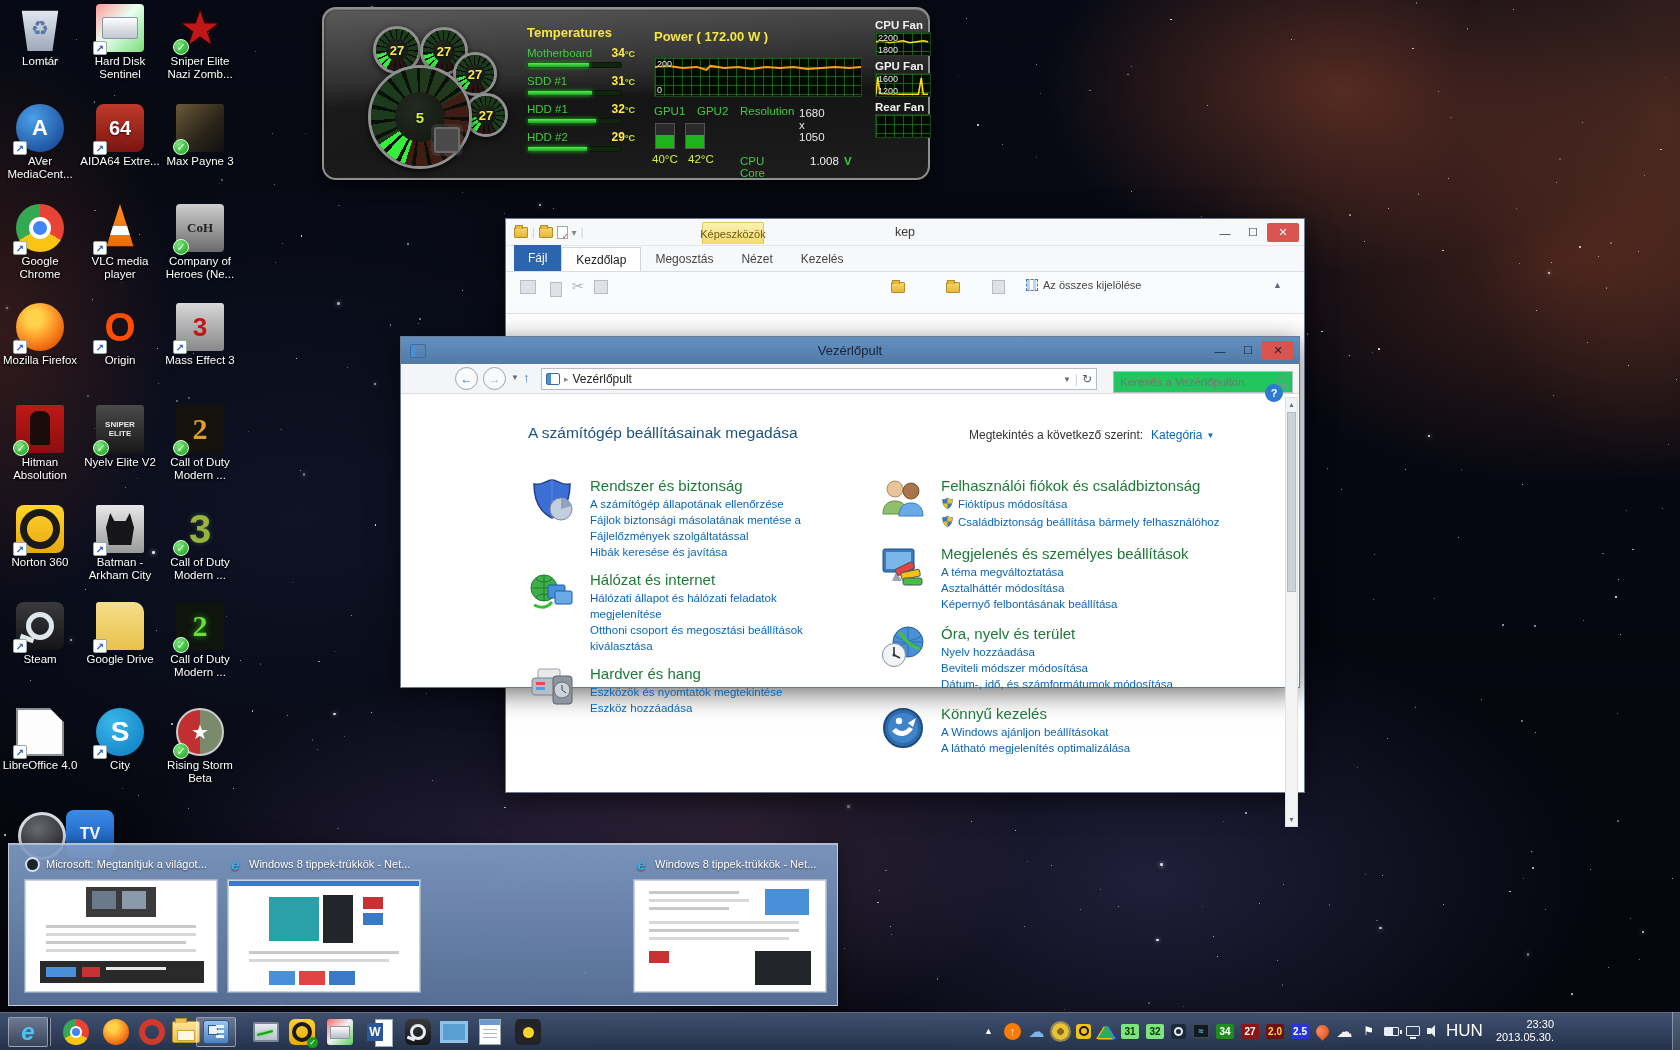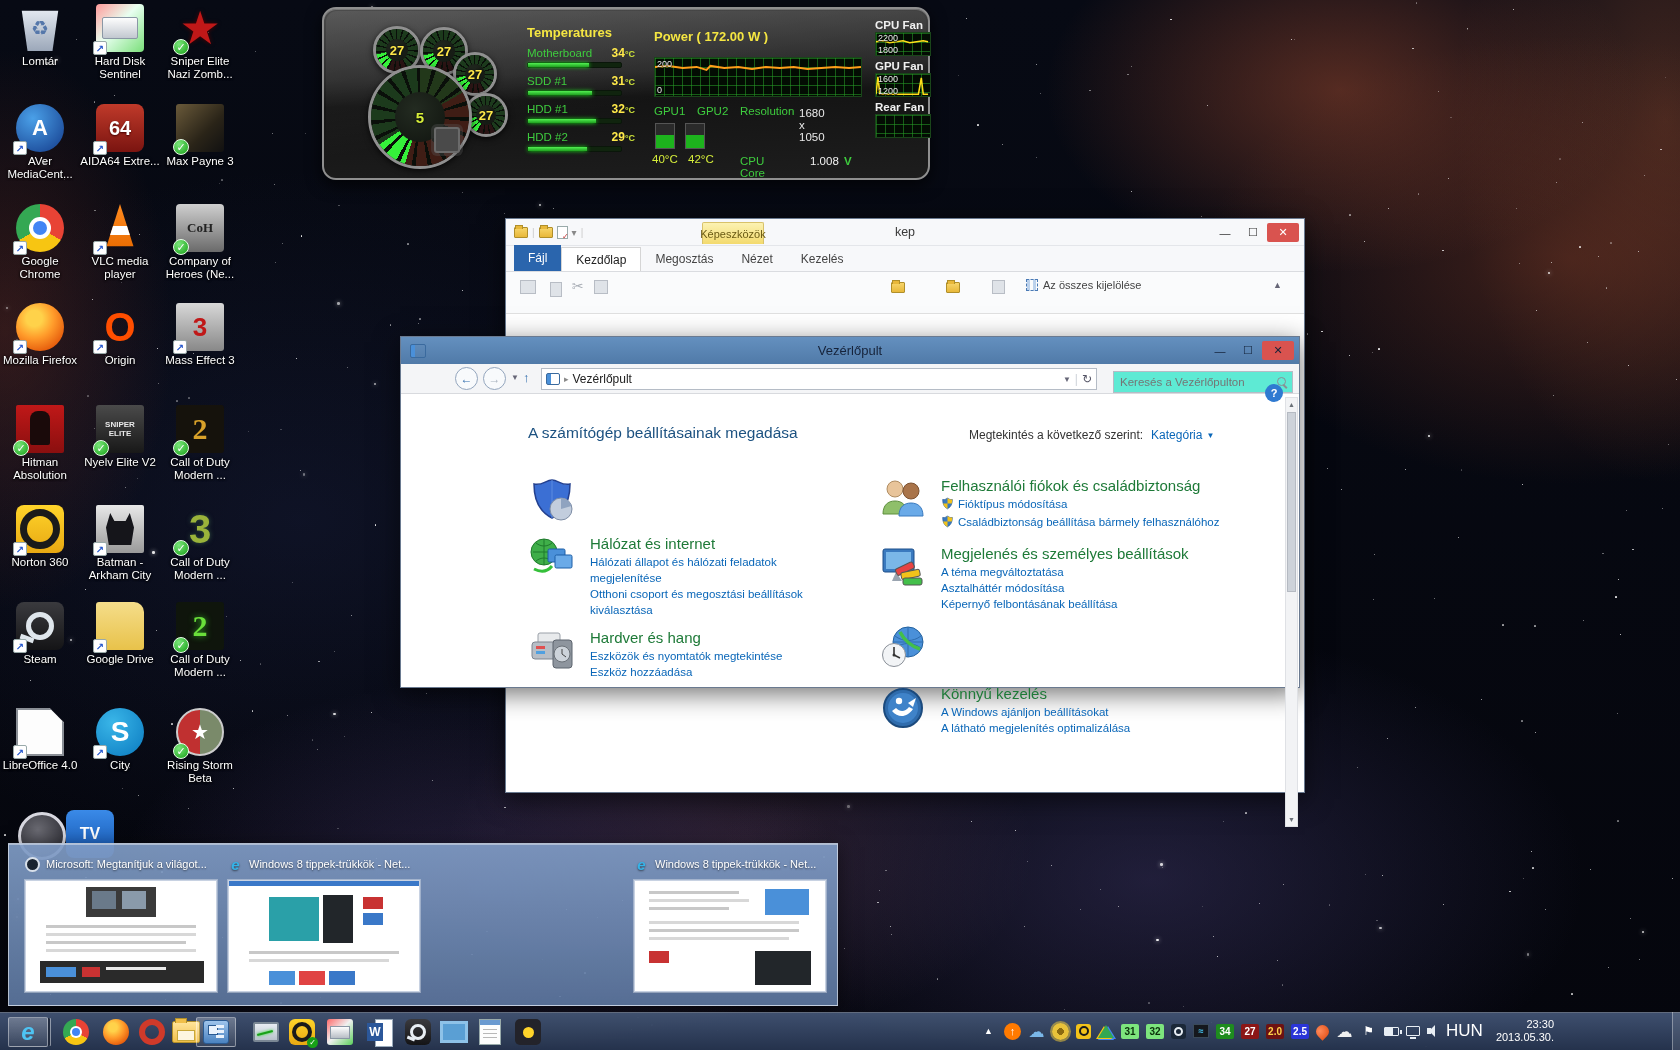--- a/index.html
+++ b/index.html
@@ -140,21 +140,21 @@
   #cp-win .titlebar{background:linear-gradient(#6490bf,#507aa8);}
   #cp-win .titlebar .tb-btn{color:#14233a;}
   .cp-title{position:absolute;left:0;right:0;text-align:center;font-size:13px;color:#16233a;}
   .mini-cpl{width:16px;height:14px;margin-left:9px;background:linear-gradient(#eaf2fc,#bcd2ec);border:1px solid #3a6a9e;border-radius:2px;
     background-image:linear-gradient(90deg,#4a90d9 4px,transparent 4px);z-index:2;}
   .addr{position:relative;height:30px;background:#f4f5f7;border-bottom:1px solid #d8dade;}
   .nav-circle{position:absolute;top:3px;width:23px;height:23px;border-radius:50%;border:1px solid #93a5bd;
     display:flex;align-items:center;justify-content:center;font-size:12px;background:#f8fafc;}
   .crumb{position:absolute;left:140px;top:4px;width:556px;height:22px;background:#fff;border:1px solid #b5bcc6;
     display:flex;align-items:center;font-size:12px;color:#222;padding:0 4px;gap:4px;}
-  .searchbox{position:absolute;left:712px;top:7px;width:180px;height:22px;background:#5eead4;border:1px solid #b5bcc6;
+  .searchbox{position:absolute;left:712px;top:7px;width:180px;height:22px;background:#22c55e;border:1px solid #b5bcc6;
     display:flex;align-items:center;padding:0 4px;}
   .searchbox input{flex:1;border:none;outline:none;font-size:11.5px;color:#333;font-family:inherit;background:transparent;}
   .mag{width:11px;height:11px;position:relative;flex:none;}
   .mag::before{content:"";position:absolute;left:0;top:0;width:7px;height:7px;border:1.6px solid #8a8f96;border-radius:50%;}
   .mag::after{content:"";position:absolute;left:7px;top:7px;width:5px;height:1.6px;background:#8a8f96;transform:rotate(45deg);transform-origin:0 0;}
   .help-btn{position:absolute;left:864px;top:47px;width:18px;height:18px;border-radius:50%;background:#2f7ad1;color:#fff;
     font-size:11px;font-weight:bold;display:flex;align-items:center;justify-content:center;z-index:3;}
   .cp-content{position:absolute;left:0;top:57px;right:0;bottom:0;background:#fff;}
   .cp-heading{position:absolute;left:127px;top:30px;font-size:15.5px;color:#1d5281;}
   .viewby{position:absolute;left:568px;top:34px;font-size:12px;color:#333;display:flex;gap:8px;}
@@ -1070,20 +1070,32 @@
         </span>
       </div>
       <div class="cp-col" id="cp-left">
           <div class="cat">
             <div class="cat-icon"><svg viewBox="0 0 48 48">
                 <path d="M6 8c8 2 12-4 18-4s10 6 18 4c0 16-6 28-18 34C12 36 6 24 6 8z" fill="#3b6fd4" stroke="#23408f" stroke-width="1.5"></path>
                 <path d="M24 4v38" stroke="#5c8ce0" fill="none"></path>
                 <circle cx="33" cy="33" r="11" fill="#c2cddd" stroke="#7e8da5"></circle>
                 <path d="M33 33V22A11 11 0 0 1 43.5 30Z" fill="#8fa3c0"></path>
               </svg></div>
+            <div class="cat-body">
+              <div class="cat-title">Rendszer és biztonság</div>
+              <div class="cat-link">
+                <span>A számítógép állapotának ellenőrzése</span>
+              </div>
+              <div class="cat-link">
+                <span>Fájlok biztonsági másolatának mentése a Fájlelőzmények szolgáltatással</span>
+              </div>
+              <div class="cat-link">
+                <span>Hibák keresése és javítása</span>
+              </div>
+            </div>
           </div>
           <div class="cat">
             <div class="cat-icon"><svg viewBox="0 0 48 48">
                 <circle cx="16" cy="18" r="13" fill="#3fae49" stroke="#1f7a2c"></circle>
                 <path d="M5 18h22M16 5v26M8 9c5 4 11 4 16 0M8 27c5-4 11-4 16 0" stroke="#1f7a2c" fill="none"></path>
                 <rect x="20" y="15" width="17" height="13" rx="1.5" fill="#4a90d9" stroke="#1d5fa7"></rect>
                 <rect x="27" y="21" width="17" height="13" rx="1.5" fill="#6aaae8" stroke="#1d5fa7"></rect>
                 <path d="M6 35c8 4 14 2 18-3" stroke="#35c03a" stroke-width="3" fill="none"></path>
               </svg></div>
             <div class="cat-body">
@@ -1167,20 +1179,32 @@
           </div>
           <div class="cat">
             <div class="cat-icon"><svg viewBox="0 0 48 48">
                 <circle cx="29" cy="18" r="15" fill="#4a90d9" stroke="#23619e"></circle>
                 <path d="M16 12c8 6 18 6 26 0M16 24c8-6 18-6 26 0M29 3v30M14 18h30" stroke="#2f6cad" fill="none"></path>
                 <path d="M21 8c4 8 12 15 20 17" stroke="#43bf4a" stroke-width="3.5" fill="none"></path>
                 <circle cx="15" cy="31" r="11.5" fill="#f2f4f6" stroke="#8a9098"></circle>
                 <path d="M15 31v-8M15 31l6 3" stroke="#333" stroke-width="1.6" fill="none"></path>
                 <circle cx="15" cy="31" r="1.5" fill="#333"></circle>
               </svg></div>
+            <div class="cat-body">
+              <div class="cat-title">Óra, nyelv és terület</div>
+              <div class="cat-link">
+                <span>Nyelv hozzáadása</span>
+              </div>
+              <div class="cat-link">
+                <span>Beviteli módszer módosítása</span>
+              </div>
+              <div class="cat-link">
+                <span>Dátum-, idő, és számformátumok módosítása</span>
+              </div>
+            </div>
           </div>
           <div class="cat">
             <div class="cat-icon"><svg viewBox="0 0 48 48">
                 <circle cx="24" cy="24" r="19" fill="#2f6cad" stroke="#1b4a7d" stroke-width="2"></circle>
                 <circle cx="24" cy="24" r="15" fill="#3f83c9"></circle>
                 <circle cx="20" cy="17" r="3.2" fill="#fff"></circle>
                 <path d="M13 27c6 7 15 7 21-2l-4-2c-4 5-9 5-13 1z" fill="#fff"></path>
                 <path d="M29 19l8-5-3 9z" fill="#fff"></path>
               </svg></div>
             <div class="cat-body">

